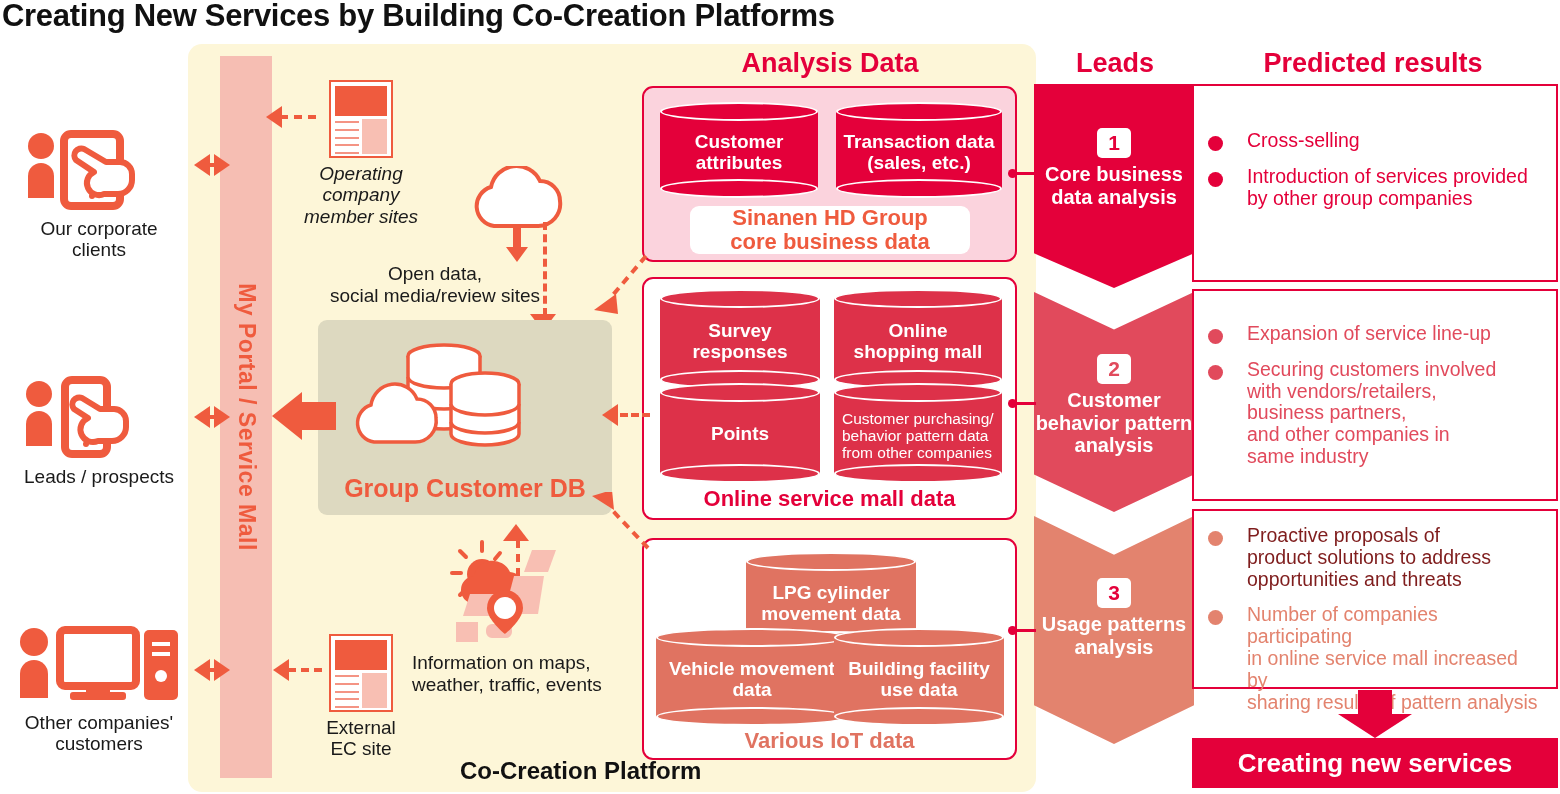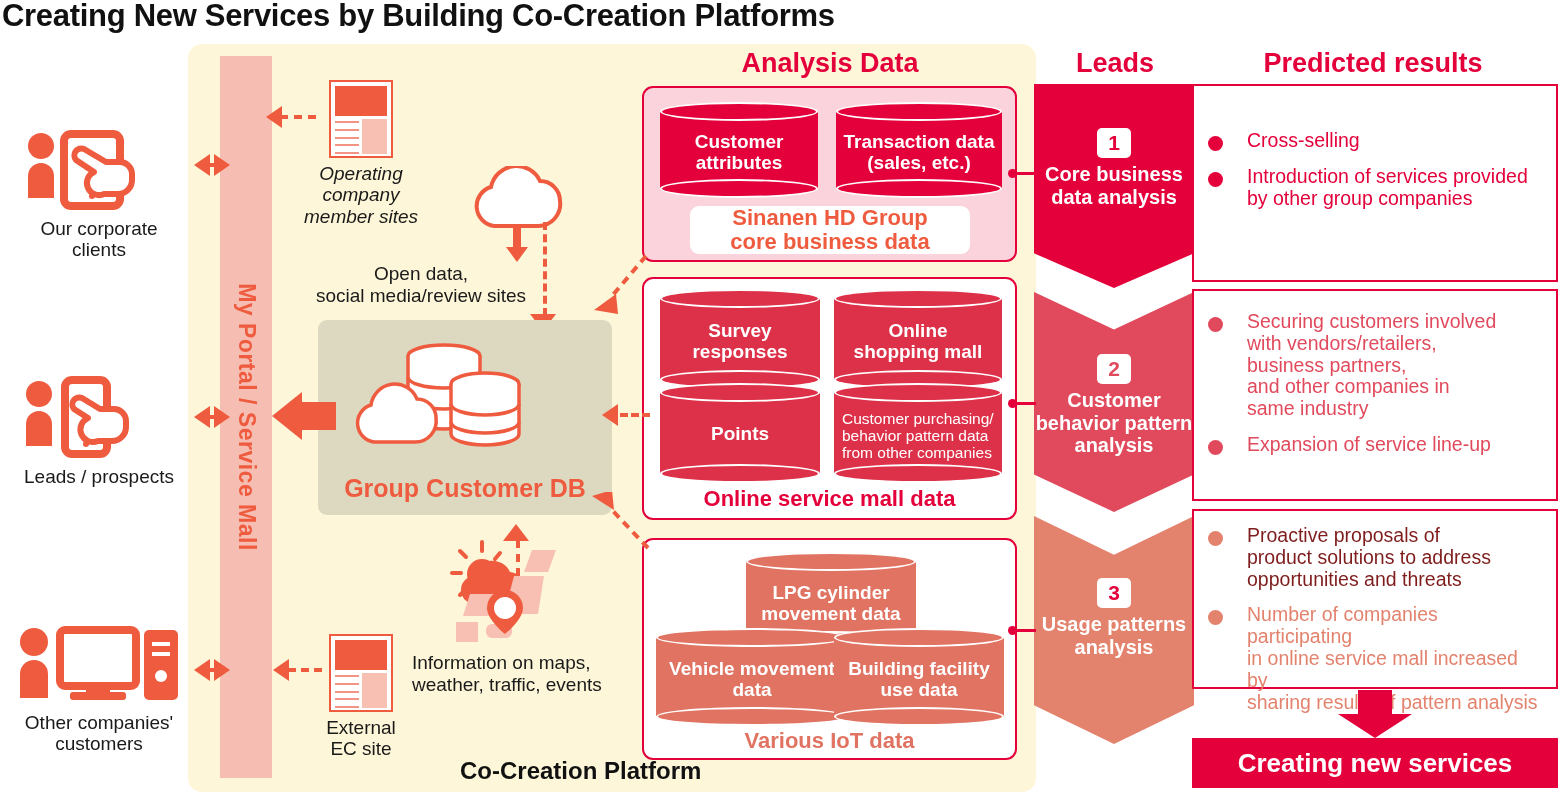--- a/index.html
+++ b/index.html
@@ -191,21 +191,21 @@
 <div class="abs" style="left:466px;top:166px;">
   <svg width="118" height="66" viewBox="0 0 118 66">
     <path d="M28 60 a20 20 0 0 1 -3 -39 a26 26 0 0 1 49 -6 a20 20 0 0 1 20 20 a22 22 0 0 1 -22 25 z" fill="#fff" stroke="#ef5b3e" stroke-width="4"></path>
   </svg>
 </div>
 <div class="abs" style="left:504px;top:225px;">
   <svg width="26" height="38" viewBox="0 0 26 38">
       <path d="M9 0 h8 v22 h7 l-11 15 l-11 -15 h7 z" fill="#ef5b3e"></path>
     </svg>
 </div>
-<div class="abs note" style="left:296px;top:263px;width:250px;white-space:pre-line;">Open data,
+<div class="abs note" style="left:310px;top:263px;width:250px;white-space:pre-line;">Open data,
 social media/review sites</div>
 
 <div class="abs dash-v" style="left:543px;top:222px;height:94px;"></div>
 <div class="abs tri down" style="left:530px;top:314px;"></div>
 
 <div class="abs" id="gcdb-box">
   <div class="abs" style="left:34px;top:22px;">
     <svg width="200" height="110" viewBox="0 0 200 110">
       <g fill="#fff" stroke="#ef5b3e" stroke-width="3.5">
         <ellipse cx="92" cy="14" rx="36" ry="11"></ellipse>
@@ -390,32 +390,32 @@
     <span class="t" style="color:#e4003a;white-space:pre-line;">Cross-selling</span>
   </div>
   <div class="res-item">
     <span class="dot" style="background:#e4003a;"></span>
     <span class="t" style="color:#e4003a;white-space:pre-line;">Introduction of services provided
 by other group companies</span>
   </div>
 </div>
 
 <div class="res-box" style="top:289px;height:212px;padding:20px 14px 0 14px;">
+  <div class="res-item" style="margin-top:12px;">
+    <span class="dot" style="background:#e14a5c;"></span>
+    <span class="t" style="color:#e14a5c;white-space:pre-line;">Expansion of service line-up</span>
+  </div>
   <div class="res-item">
     <span class="dot" style="background:#e14a5c;"></span>
     <span class="t" style="color:#e14a5c;white-space:pre-line;">Securing customers involved
 with vendors/retailers,
 business partners,
 and other companies in
 same industry</span>
   </div>
-  <div class="res-item" style="margin-top:12px;">
-    <span class="dot" style="background:#e14a5c;"></span>
-    <span class="t" style="color:#e14a5c;white-space:pre-line;">Expansion of service line-up</span>
-  </div>
 </div>
 
 <div class="res-box" style="top:509px;height:180px;padding:14px 14px 0 14px;">
   <div class="res-item">
     <span class="dot" style="background:#e3836e;"></span>
     <span class="t" style="color:#7f1d1d;white-space:pre-line;">Proactive proposals of
 product solutions to address
 opportunities and threats</span>
   </div>
   <div class="res-item" style="margin-top:8px;">

